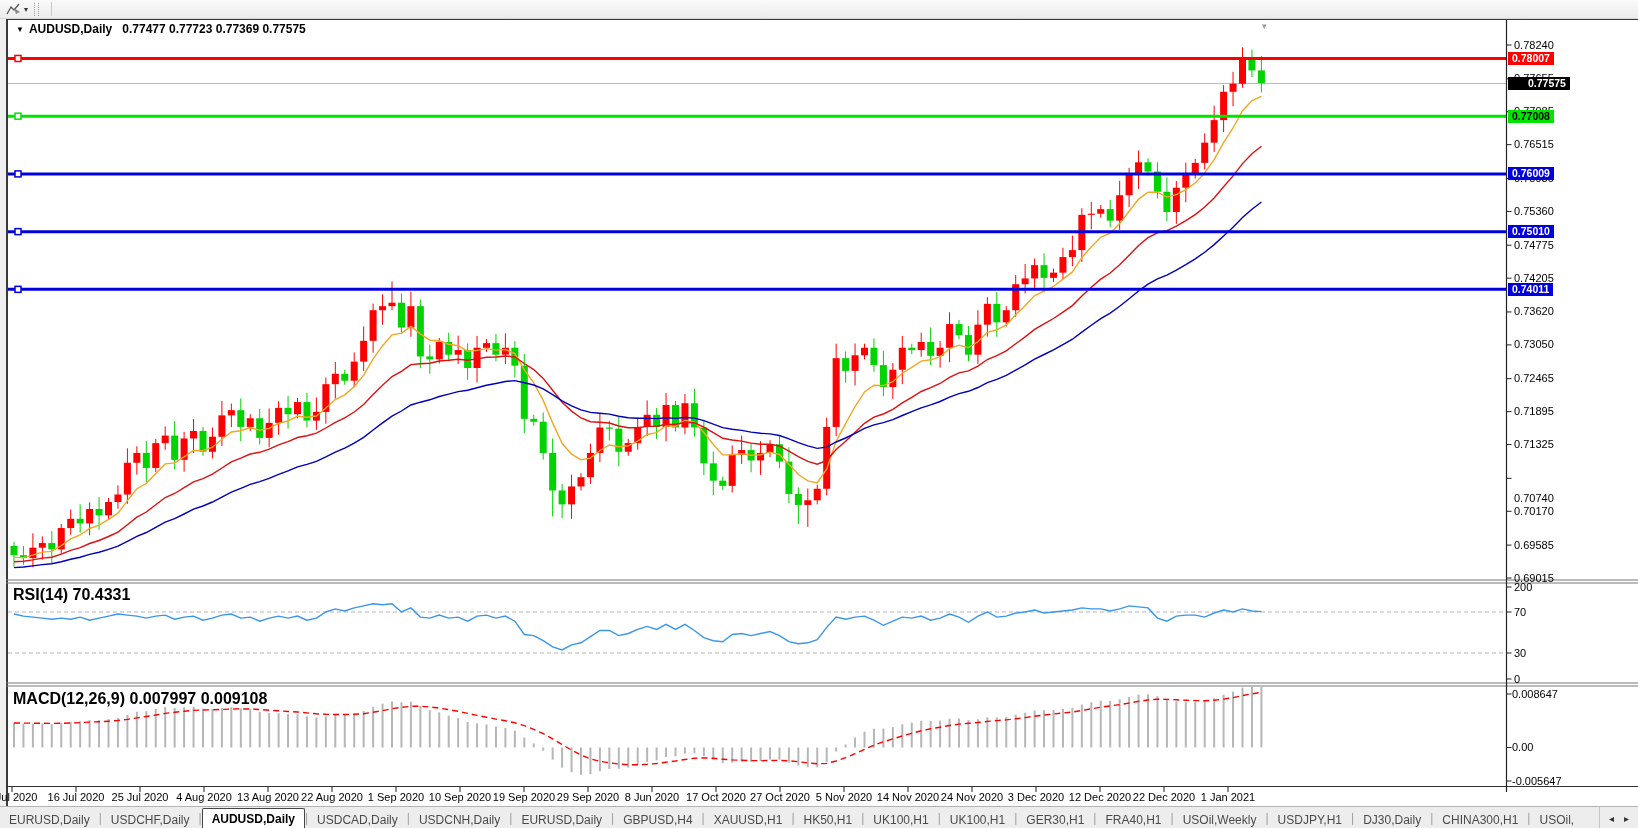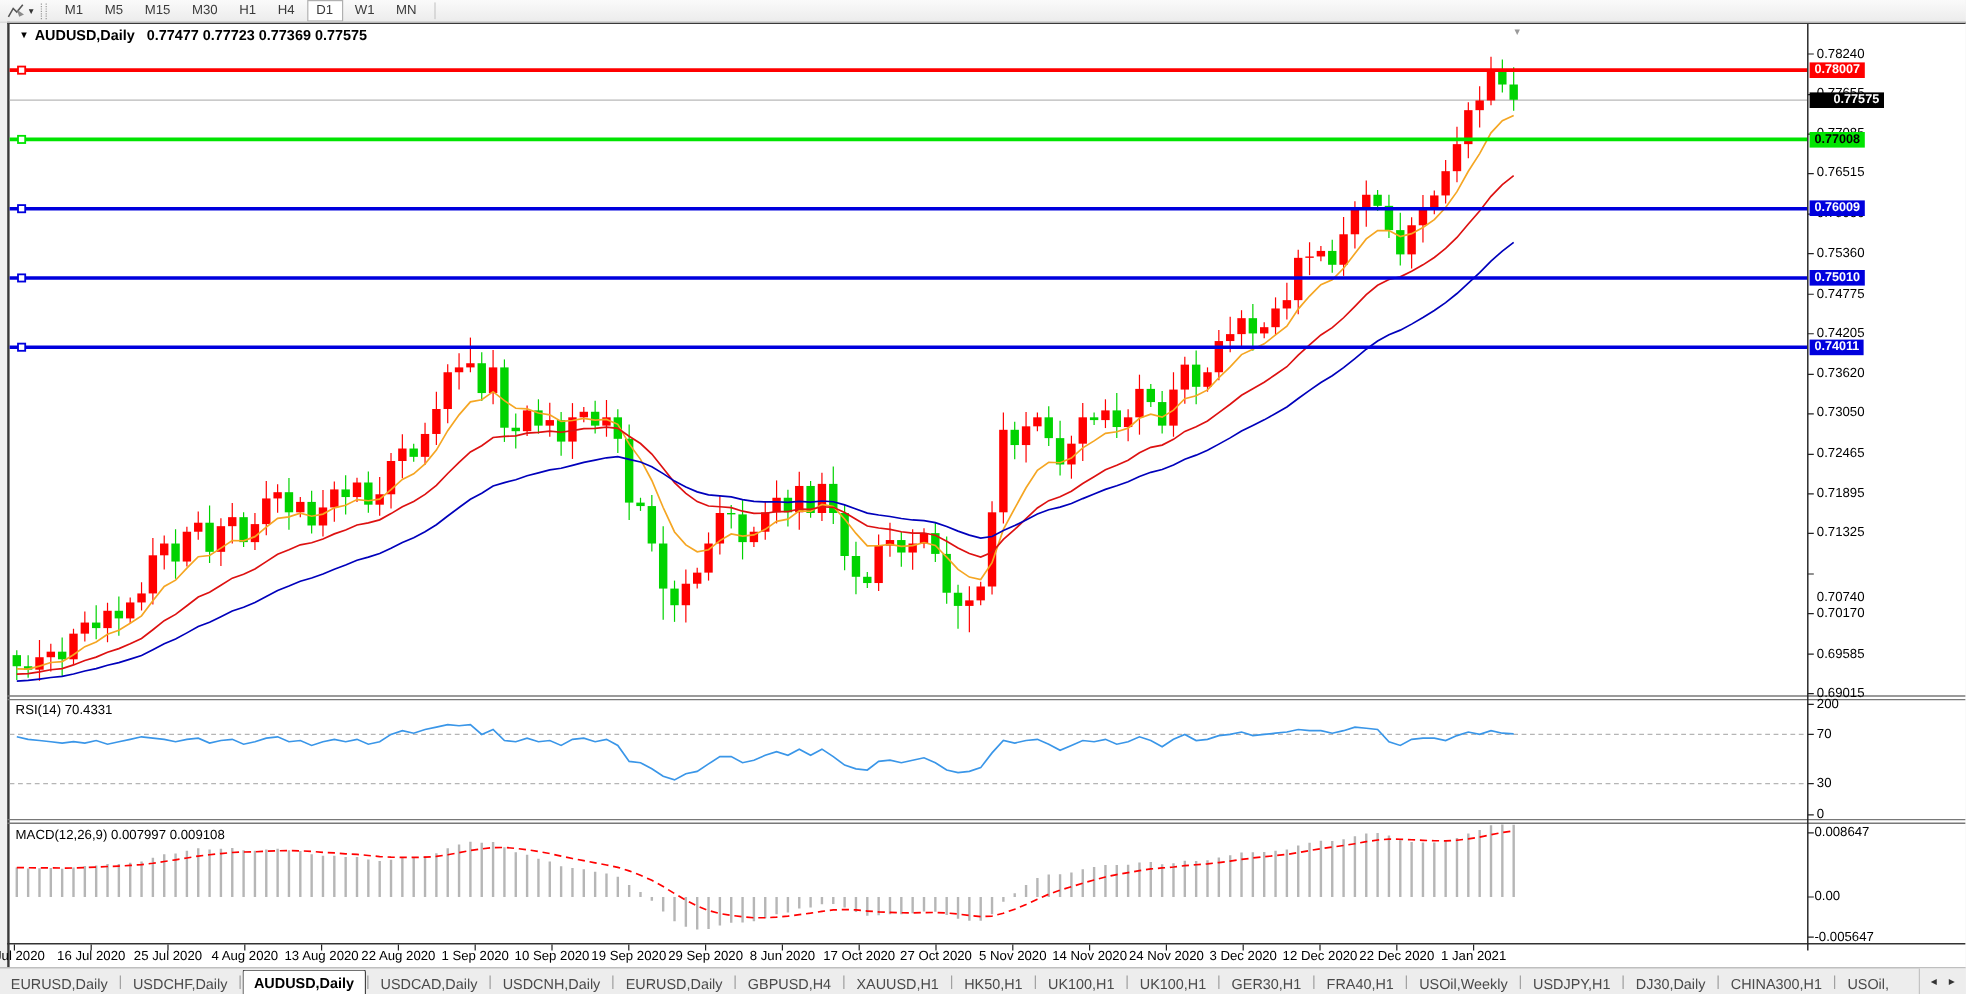--- a/index.html
+++ b/index.html
@@ -13,21 +13,21 @@
   .tf-btn.active{background:#ffffff;border:1px solid #b0b0b0;}
   .grip{width:3px;height:13px;border-left:1px dotted #9a9a9a;border-right:1px dotted #9a9a9a;margin:0 6px 0 4px;}
   .vsep{width:1px;height:14px;background:#c9c9c9;margin:0 6px;}
   #chart-window{position:absolute;left:6px;top:18px;width:1630px;height:788px;
     background:#ffffff;border-top:2px solid #3a3a3a;border-left:2px solid #3a3a3a;z-index:1;}
   #chart-svg{position:absolute;left:0;top:0;z-index:2;}
   #labels{position:absolute;left:0;top:0;width:1638px;height:828px;z-index:3;pointer-events:none;}
   #chart-title{position:absolute;left:16px;top:22px;z-index:4;font-size:12px;font-weight:bold;color:#000;}
   #chart-title .tri{font-size:8px;vertical-align:1px;margin-right:5px;}
   #chart-title .ohlc{font-weight:bold;margin-left:10px;}
-  .pane-label{position:absolute;z-index:4;font-size:11px;color:#000;}
+  .pane-label{position:absolute;z-index:4;font-size:16px;color:#000;font-weight:bold;}
   .axis-tick-label{position:absolute;font-size:11px;color:#000;white-space:nowrap;}
   .level-label{position:absolute;left:1508px;height:13px;line-height:13px;
     font-size:10.5px;font-weight:bold;padding:0 4px;white-space:nowrap;z-index:4;}
   .date-label{position:absolute;top:791px;font-size:11px;color:#000;
     transform:translateX(-50%);white-space:nowrap;}
   #shift-marker{position:absolute;left:1262px;top:21px;color:#9a9a9a;font-size:9px;z-index:4;}
   #tabbar{position:absolute;left:0;top:806px;width:1638px;height:22px;background:#ededed;
     border-top:1px solid #b4b4b4;display:flex;align-items:flex-end;z-index:6;
     font-size:12px;color:#4a4a4a;}
   .tab{height:18px;line-height:18px;padding:0 9px;white-space:nowrap;cursor:default;}
@@ -43,31 +43,20 @@
 
 <div id="toolbar">
   <span style="margin:0 2px 0 5px;display:flex;align-items:center;">
     <svg width="17" height="14">
         <path d="M2,12 L6,5 L9,8 L14,2" stroke="#555" stroke-width="1.3" fill="none"></path>
         <path d="M9,6 L15,10 L11,12 Z" fill="#8a8a8a"></path>
       </svg>
   </span>
   <span style="font-size:8px;color:#333;margin-right:2px;">▾</span>
   <span class="grip"></span>
-  <span id="tf-buttons" style="display:flex;">
-      <span class="tf-btn">M1</span>
-      <span class="tf-btn">M5</span>
-      <span class="tf-btn">M15</span>
-      <span class="tf-btn">M30</span>
-      <span class="tf-btn">H1</span>
-      <span class="tf-btn">H4</span>
-      <span class="tf-btn active">D1</span>
-      <span class="tf-btn">W1</span>
-      <span class="tf-btn">MN</span>
-    </span>
   <span class="vsep"></span>
 </div>
 
 <div id="chart-window"></div>
 
 <svg id="chart-svg" width="1638" height="828">
     <defs>
       <clipPath id="mainClip">
         <rect x="8" y="20" width="1498" height="560"></rect>
       </clipPath>

